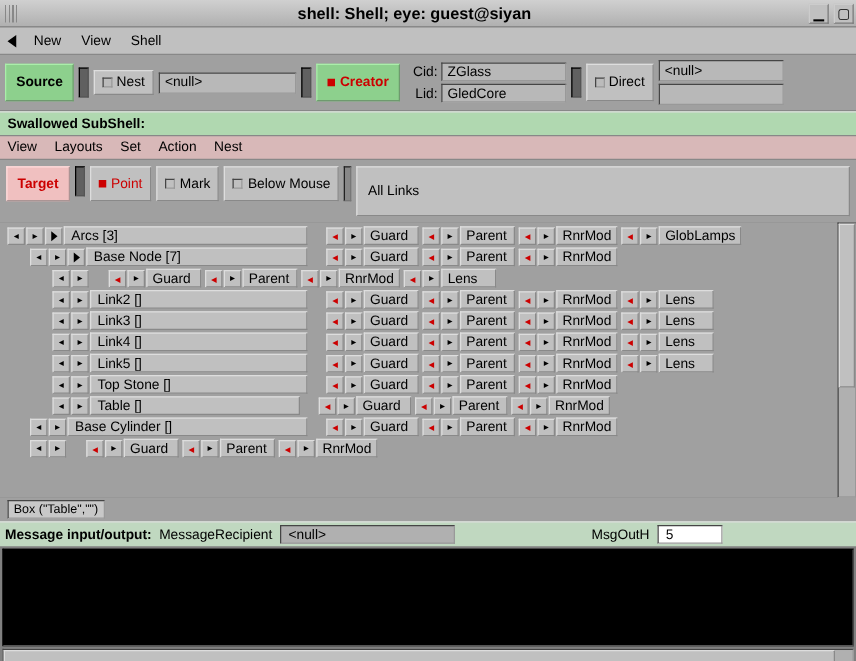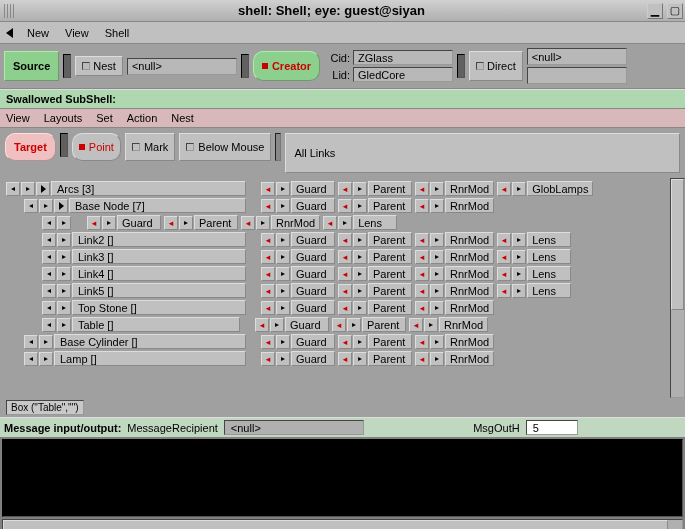--- a/index.html
+++ b/index.html
@@ -9,21 +9,21 @@
 .title-text { flex: 1; text-align: center; font-size: 13px; font-weight: bold; }
 .title-btn { width: 16px; height: 16px; border: 1px outset #ccc; background: #c0c0c0; margin: 0 2px; display: flex; align-items: center; justify-content: center; }
 .menubar { height: 22px; background: #c0c0c0; display: flex; align-items: center; border-bottom: 1px solid #888; padding: 0 6px; }
 .menubar .tri { margin-right: 6px; }
 .menu-item { padding: 2px 8px; cursor: default; }
 .tri { width: 0; height: 0; display: inline-block; }
 .tri-left { border-top: 5px solid transparent; border-bottom: 5px solid transparent; border-right: 7px solid #000; }
 .tri-right { border-top: 5px solid transparent; border-bottom: 5px solid transparent; border-left: 7px solid #000; }
 .toolbar1 { background: #a0a0a0; padding: 4px; display: flex; align-items: center; gap: 4px; border-bottom: 1px solid #888; }
 .btn-green { background: #8dd08d; border: 1px outset #aea; padding: 4px 8px; font-weight: bold; height: 30px; display: flex; align-items: center; }
-.btn-red-text { color: #c00; border-radius: 10px; }
+.btn-red-text { color: #c00; }
 .btn-raised { background: #c0c0c0; border: 1px outset #ddd; padding: 2px 6px; height: 20px; display: flex; align-items: center; gap: 3px; }
 .sunken { border: 1px inset #999; background: #b8b8b8; padding: 1px 4px; height: 17px; display: flex; align-items: center; }
 .type-row { display: flex; flex-direction: column; gap: 2px; }
 .type-inner { display: flex; align-items: center; gap: 3px; }
 select { border: 1px inset #999; background: #fff; font-size: 11px; height: 17px; }
 .lid-cid { display: flex; flex-direction: column; gap: 2px; }
 .lid-cid-row { display: flex; align-items: center; gap: 3px; }
 .lid-label { width: 26px; text-align: right; }
 .lid-val { border: 1px inset #999; background: #b8b8b8; padding: 1px 4px; width: 100px; height: 15px; }
 .direct-col { display: flex; flex-direction: column; gap: 2px; }
@@ -463,21 +463,20 @@
           <span class="ctrl-red">◂</span>
         </span>
         <span class="ctrl" style="font-size: 8px;">▸</span>
         <span class="link-label">RnrMod</span>
       </span>
     </div>
     <div class="tree-row">
       <span class="indent" style="width: 18px;"></span>
       <span class="ctrl" style="font-size: 8px;">◂</span>
       <span class="ctrl" style="font-size: 8px;">▸</span>
-      <span class="node-label" style="width: 192px;">Lamp []</span>
       <span style="width: 12px; display: inline-block;"></span>
       <span class="link-group">
         <span class="ctrl" style="font-size: 8px;">
           <span class="ctrl-red">◂</span>
         </span>
         <span class="ctrl" style="font-size: 8px;">▸</span>
         <span class="link-label">Guard</span>
       </span>
       <span class="link-group">
         <span class="ctrl" style="font-size: 8px;">

